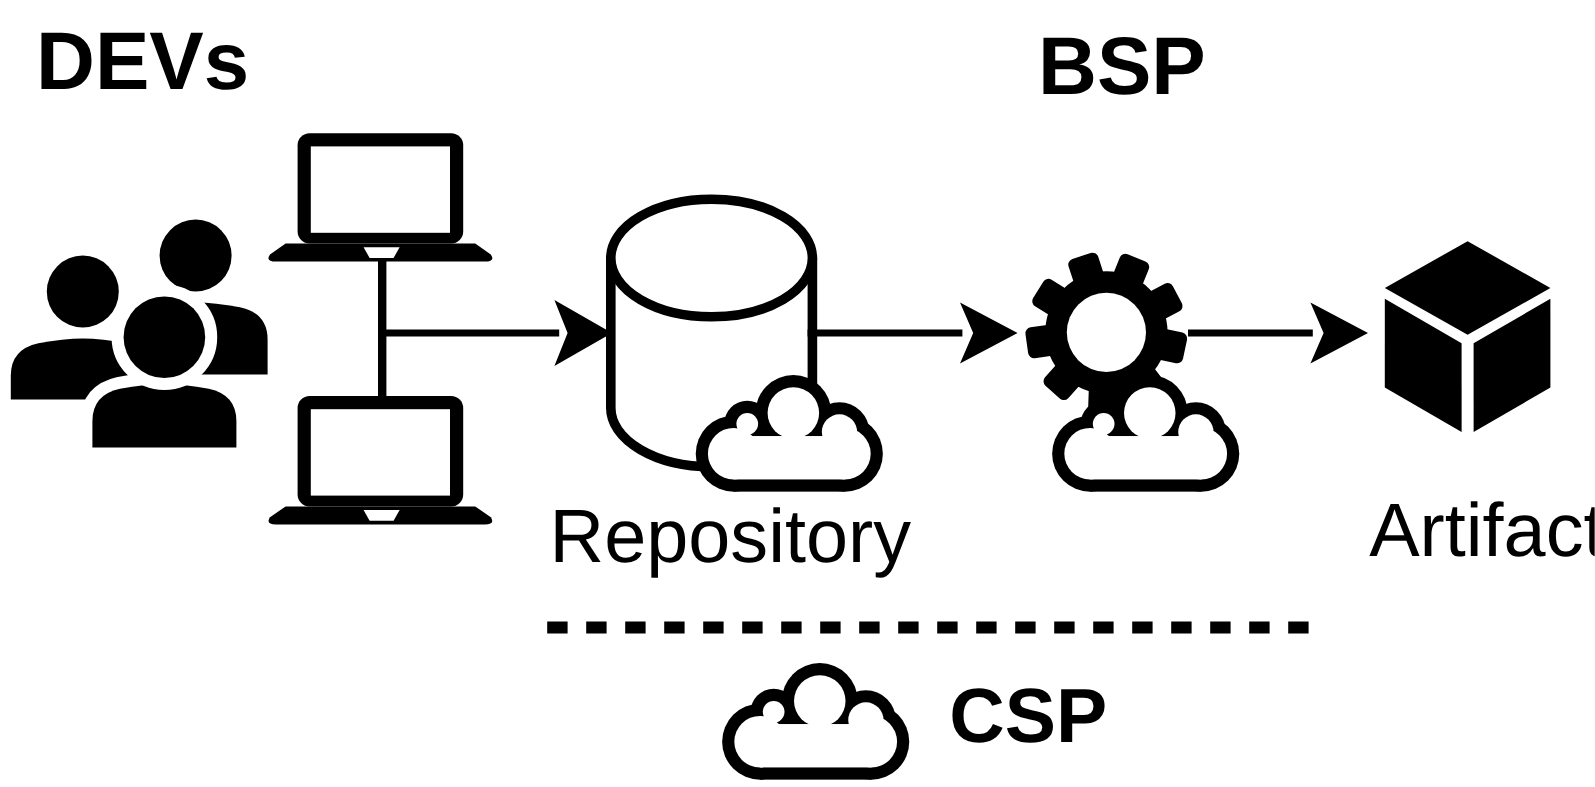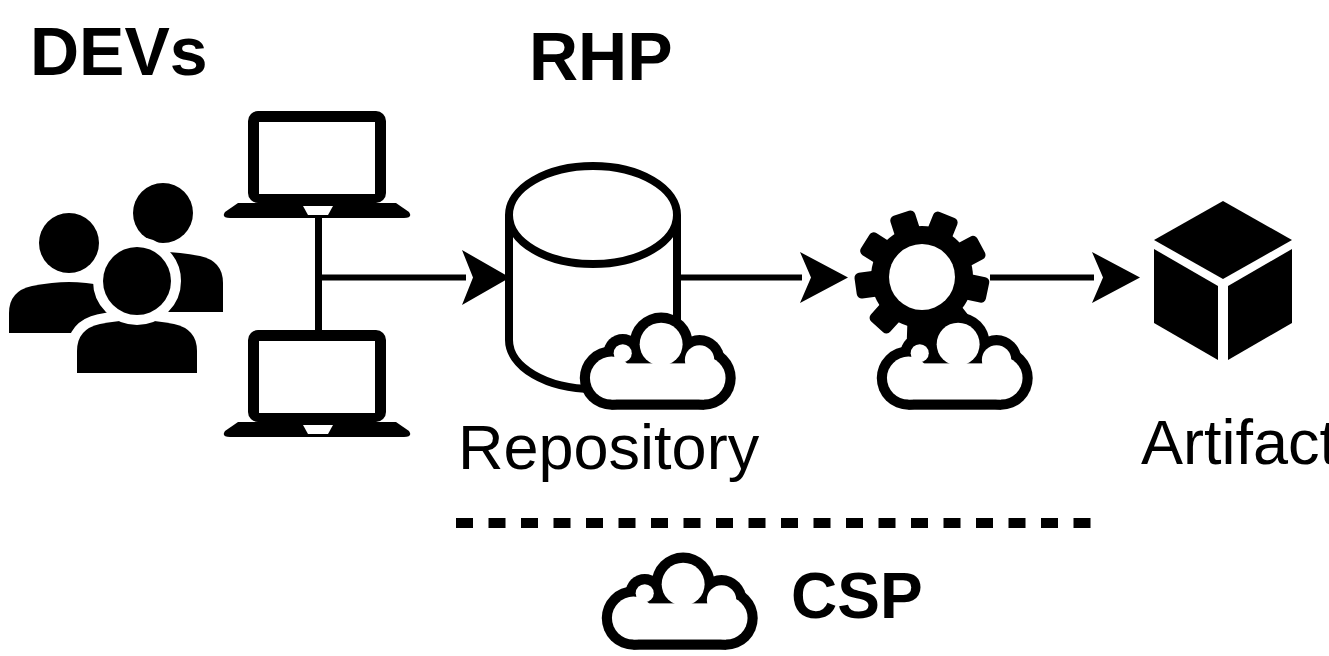--- a/index.html
+++ b/index.html
@@ -151,19 +151,19 @@
       <polygon points="1154,249 1218,286 1218,360 1154,323"></polygon>
       <polygon points="1292,249 1228,286 1228,360 1292,323"></polygon>
     </g>
 
     <line x1="456" y1="523" x2="1104" y2="523" stroke="#000000" stroke-width="10" stroke-dasharray="17 15.5"></line>
 
     <use href="#cloud" transform="translate(595,548) scale(1.13)"></use>
   </svg>
 
   <div class="txt title title-devs">DEVs</div>
-  <div class="txt title title-rhp">RHP</div>
+  <div class="txt title title-bsp">BSP</div>
 
   <div class="txt label label-repository">Repository</div>
   <div class="txt label-csp txt-bold">CSP</div>
   <div class="txt label label-artifact">Artifact</div>
 
 </div>
 
 </body></html>

